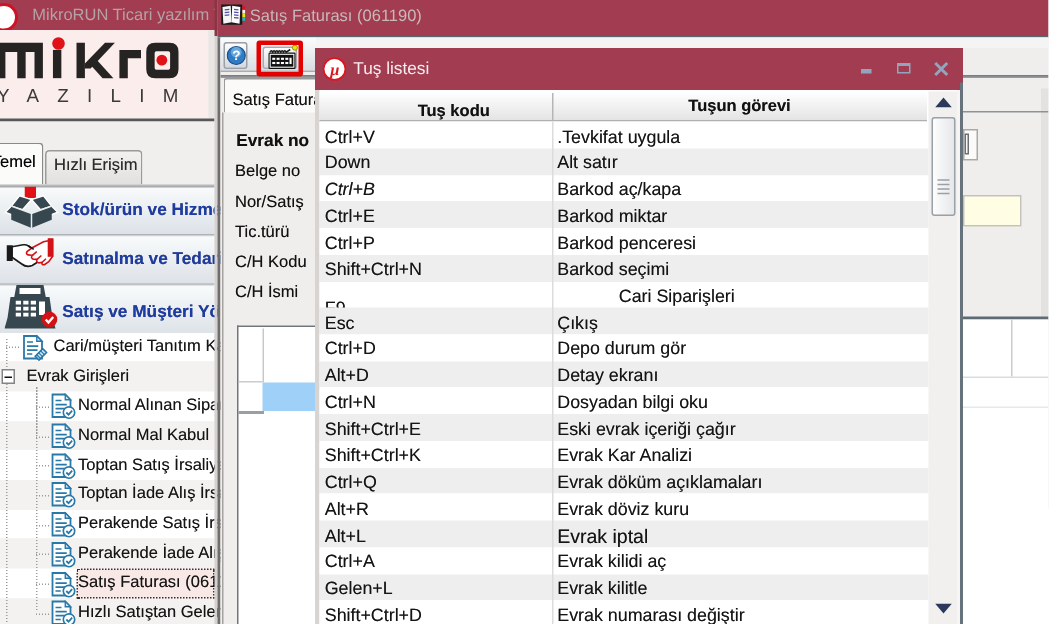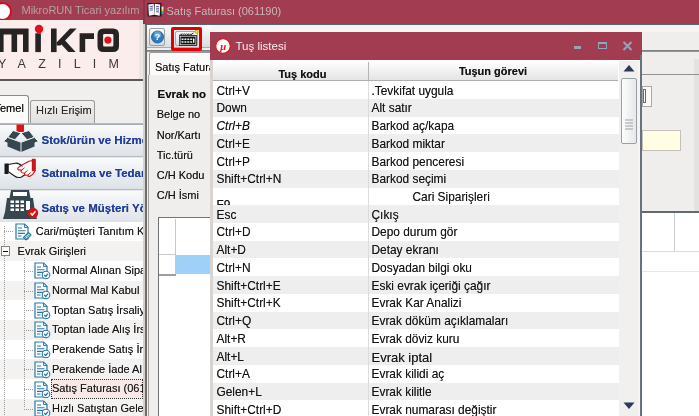--- a/index.html
+++ b/index.html
@@ -267,21 +267,21 @@
 </svg>
 <div class="abs" style="left:170.8px;top:27.1px;width:31.3px;height:23.7px;border:3.4px solid #E40000;border-radius:2px;box-sizing:border-box;"></div>
 
 <div class="abs" style="left:148.5px;top:51.7px;width:62px;height:23.2px;background:#FBFAF9;border:1px solid #9A9A9A;border-bottom:none;border-right:none;border-radius:2px 0 0 0;box-sizing:border-box;"></div>
 <div class="abs txt" style="left:155px;top:60.5px;font-size:11px;color:#111;">Satış Fatura</div>
 
 <div class="abs" style="left:148.3px;top:74.8px;width:1.2px;height:341.2px;background:#A5A29F;"></div>
 
 <div class="abs txt" style="left:157.5px;top:87.7px;font-size:11.5px;font-weight:bold;color:#111;">Evrak no</div>
 <div class="abs txt" style="left:156.7px;top:107.9px;font-size:11px;color:#111;">Belge no</div>
-<div class="abs txt" style="left:156.7px;top:128.5px;font-size:11px;color:#111;">Nor/Kartı</div>
+<div class="abs txt" style="left:156.7px;top:128.5px;font-size:11px;color:#111;">Nor/Satış</div>
 <div class="abs txt" style="left:156.7px;top:148.5px;font-size:11px;color:#111;">Tic.türü</div>
 <div class="abs txt" style="left:156.7px;top:168.8px;font-size:11px;color:#111;">C/H Kodu</div>
 <div class="abs txt" style="left:156.7px;top:189.1px;font-size:11px;color:#111;">C/H İsmi</div>
 
 <div class="abs" style="left:157.8px;top:217.3px;width:53px;height:198.7px;background:#fff;border:1.5px solid #70757A;border-right:none;border-bottom:none;box-sizing:border-box;"></div>
 <div class="abs" style="left:174.8px;top:219px;width:1px;height:36px;background:#C5C9CC;"></div>
 <div class="abs" style="left:159.3px;top:254.3px;width:15.5px;height:1px;background:#C8CCCE;"></div>
 <div class="abs" style="left:175px;top:255px;width:35px;height:19.3px;background:#9FD0F8;"></div>
 <div class="abs" style="left:159.3px;top:274.4px;width:16.5px;height:1.2px;background:#9A9FA3;"></div>
 

